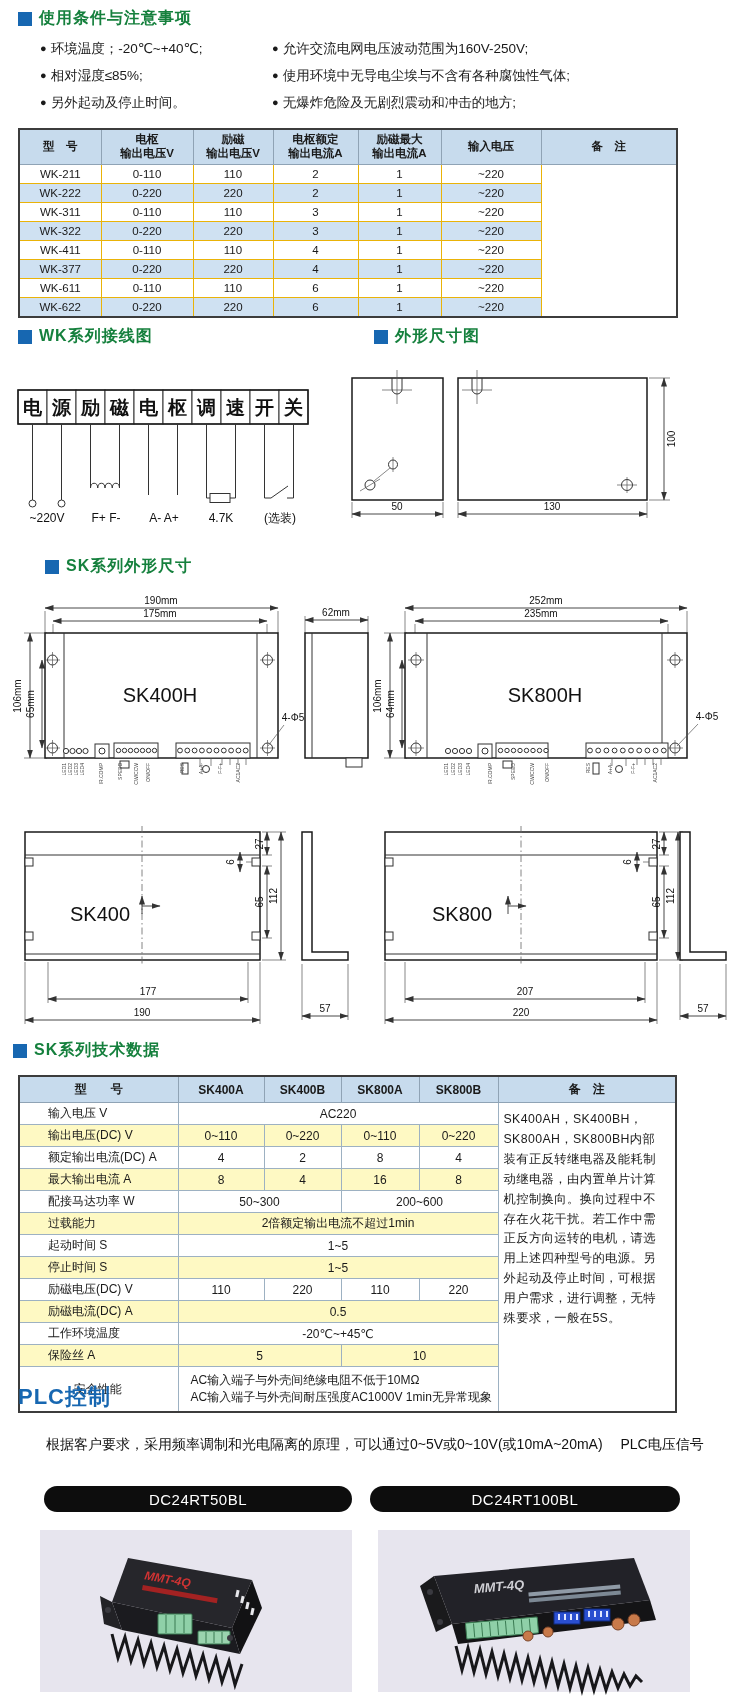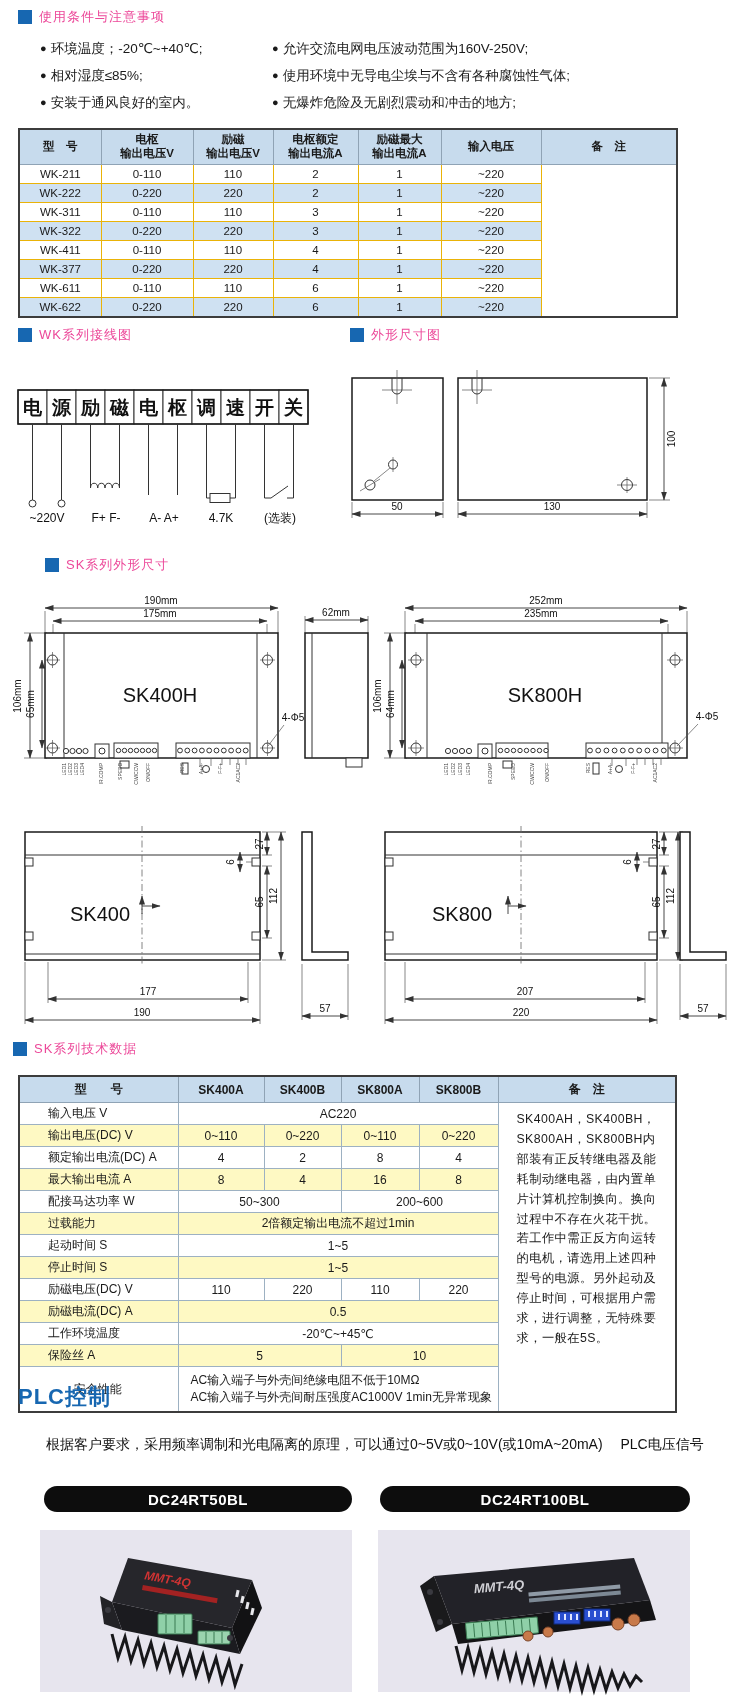--- a/index.html
+++ b/index.html
@@ -3,21 +3,21 @@
 <meta charset="utf-8">
 <style>
   html,body{margin:0;padding:0;background:#fff;}
   body{font-family:"Liberation Sans","DejaVu Sans",sans-serif;color:#1a1a1a;}
   .page{position:relative;width:731px;height:1700px;background:#fff;overflow:hidden;}
   .abs{position:absolute;}
 
   
   .sec-head{position:absolute;display:flex;align-items:center;gap:7px;}
   .sec-head .sq{width:14px;height:14px;background:#1767b1;flex:0 0 auto;}
-  .sec-head .tt{font-size:13px;font-weight:normal;color:#ec4899;letter-spacing:1px;white-space:nowrap;}
+  .sec-head .tt{font-size:16px;font-weight:bold;color:#15803d;letter-spacing:1px;white-space:nowrap;}
 
   
   .bullet{display:flex;gap:4px;margin-bottom:9px;font-size:13.5px;white-space:nowrap;}
   .bullet .dot{font-size:11px;line-height:17px;}
 
   
   table{border-collapse:collapse;table-layout:fixed;}
   .wk{position:absolute;left:18px;top:128px;width:658px;border:2px solid #3c3c3c;font-size:11.5px;}
   .wk th{background:#c7dbed;font-weight:bold;white-space:pre-line;line-height:1.18;height:32px;border:1px solid #8fa3b5;padding:1px 0;}
   .wk td{height:16px;text-align:center;border:1px solid #eab308;padding:1px;}
@@ -25,27 +25,27 @@
   .wk td.remark{background:#fff;}
 
   .sk{position:absolute;left:18px;top:1075px;width:657px;border:2px solid #3c3c3c;font-size:12px;}
   .sk th{background:#c7dbed;font-weight:bold;height:23px;border:1px solid #8fa3b5;padding:1px 2px;}
   .sk td{height:19px;text-align:center;border:1px solid #9db1c2;padding:1px 2px;white-space:pre-line;}
   .sk tr.alt td{background:#fef9c3;}
   .sk td.lbl{text-align:left;padding-left:28px;}
   .sk td.lbl.ctr{text-align:center;padding-left:0;}
   .sk td.vleft{text-align:left;padding-left:12px;}
   .sk tr.tall td{height:42px;}
-  .sk td.note{background:#fff;vertical-align:top;text-align:left;padding:7px 8px 0 18px;font-size:12.3px;line-height:1.62;letter-spacing:0.4px;}
+  .sk td.note{background:#fff;vertical-align:top;text-align:left;padding:7px 8px 0 5px;font-size:12.3px;line-height:1.62;letter-spacing:0.4px;}
 
   
   .plc-title{position:absolute;left:18px;top:1382px;font-size:22px;font-weight:bold;color:#1767b1;letter-spacing:1px;}
   .plc-body{position:absolute;left:18px;top:1432px;width:700px;font-size:14px;line-height:1.72;color:#111;}
   .plc-body .l1{text-indent:2em;}
-  .banner{position:absolute;height:26px;background:#0d0d0d;border-radius:13px;color:#fff;font-weight:bold;font-size:15px;display:flex;align-items:center;justify-content:center;letter-spacing:0.5px;}
+  .banner{position:absolute;height:26px;background:#0d0d0d;border-radius:13px;color:#fff;font-weight:normal;font-size:15px;display:flex;align-items:center;justify-content:center;letter-spacing:0.5px;}
   .panel{position:absolute;width:312px;height:162px;background:#e7e5ee;}
 
   
   svg{overflow:visible;}
   .ln{stroke:#333;stroke-width:1;}
   .thick{stroke:#1a1a1a;stroke-width:1.5;}
   .hair{stroke:#555;stroke-width:0.7;}
   .dml{stroke:#333;stroke-width:0.9;}
   .cdash{stroke:#666;stroke-width:0.8;stroke-dasharray:7 3 1.5 3;}
   text{font-family:"Liberation Sans","DejaVu Sans",sans-serif;}
@@ -68,21 +68,21 @@
       <div class="bullet">
         <span class="dot">●</span>
         <span>环境温度；-20℃~+40℃;</span>
       </div>
       <div class="bullet">
         <span class="dot">●</span>
         <span>相对湿度≤85%;</span>
       </div>
       <div class="bullet">
         <span class="dot">●</span>
-        <span>安装于通风良好的室内。</span>
+        <span>另外起动及停止时间。</span>
       </div>
     </div>
   <div class="abs" style="left:272px;top:40px;">
       <div class="bullet">
         <span class="dot">●</span>
         <span>允许交流电网电压波动范围为160V-250V;</span>
       </div>
       <div class="bullet">
         <span class="dot">●</span>
         <span>使用环境中无导电尘埃与不含有各种腐蚀性气体;</span>
@@ -184,21 +184,21 @@
           <td>1</td>
           <td>~220</td>
         </tr>
       </tbody>
   </table>
 
   <div class="sec-head" style="left:18px;top:326px;">
     <span class="sq"></span>
     <span class="tt">WK系列接线图</span>
   </div>
-  <div class="sec-head" style="left:350px;top:326px;">
+  <div class="sec-head" style="left:374px;top:326px;">
     <span class="sq"></span>
     <span class="tt">外形尺寸图</span>
   </div>
 
   <svg class="abs" style="left:0;top:350px;" width="330" height="185" viewBox="0 0 330 185">
     <g id="wstrip">
         <rect x="18" y="40" width="29" height="34" class="ln" fill="#fff"></rect>
         <text x="32.5" y="64" class="term">电</text>
         <rect x="47" y="40" width="29" height="34" class="ln" fill="#fff"></rect>
         <text x="61.5" y="64" class="term">源</text>
@@ -676,21 +676,21 @@
   </table>
 
   <div class="plc-title">PLC控制</div>
   <div class="plc-body">
     <div class="l1">根据客户要求，采用频率调制和光电隔离的原理，可以通过0~5V或0~10V(或10mA~20mA)　 PLC电压信号</div>
   </div>
 
   <div class="banner" style="left:44px;top:1486px;width:308px;">
     <span>DC24RT50BL</span>
   </div>
-  <div class="banner" style="left:380px;top:1486px;width:310px;">
+  <div class="banner" style="left:370px;top:1486px;width:310px;">
     <span>DC24RT100BL</span>
   </div>
 
   <div class="panel" style="left:40px;top:1530px;">
     <svg width="312" height="162" viewBox="0 0 312 162">
       <polygon points="88,28 212,50 192,98 72,72" fill="#26262b"></polygon>
       <polygon points="212,50 222,78 200,124 192,98" fill="#121214"></polygon>
       <polygon points="72,72 192,98 200,124 82,100" fill="#1b1b1f"></polygon>
       <polygon points="60,66 72,72 82,100 64,94" fill="#222226"></polygon>
       <polyline points="72,104 78,128 85,107 91,131 98,110 104,134 111,113 117,137 124,116 130,140 137,119 143,143 150,122 156,146 163,125 169,149 176,128 182,152 189,131 195,155 202,134" fill="none" stroke="#17171a" stroke-width="3"></polyline>

